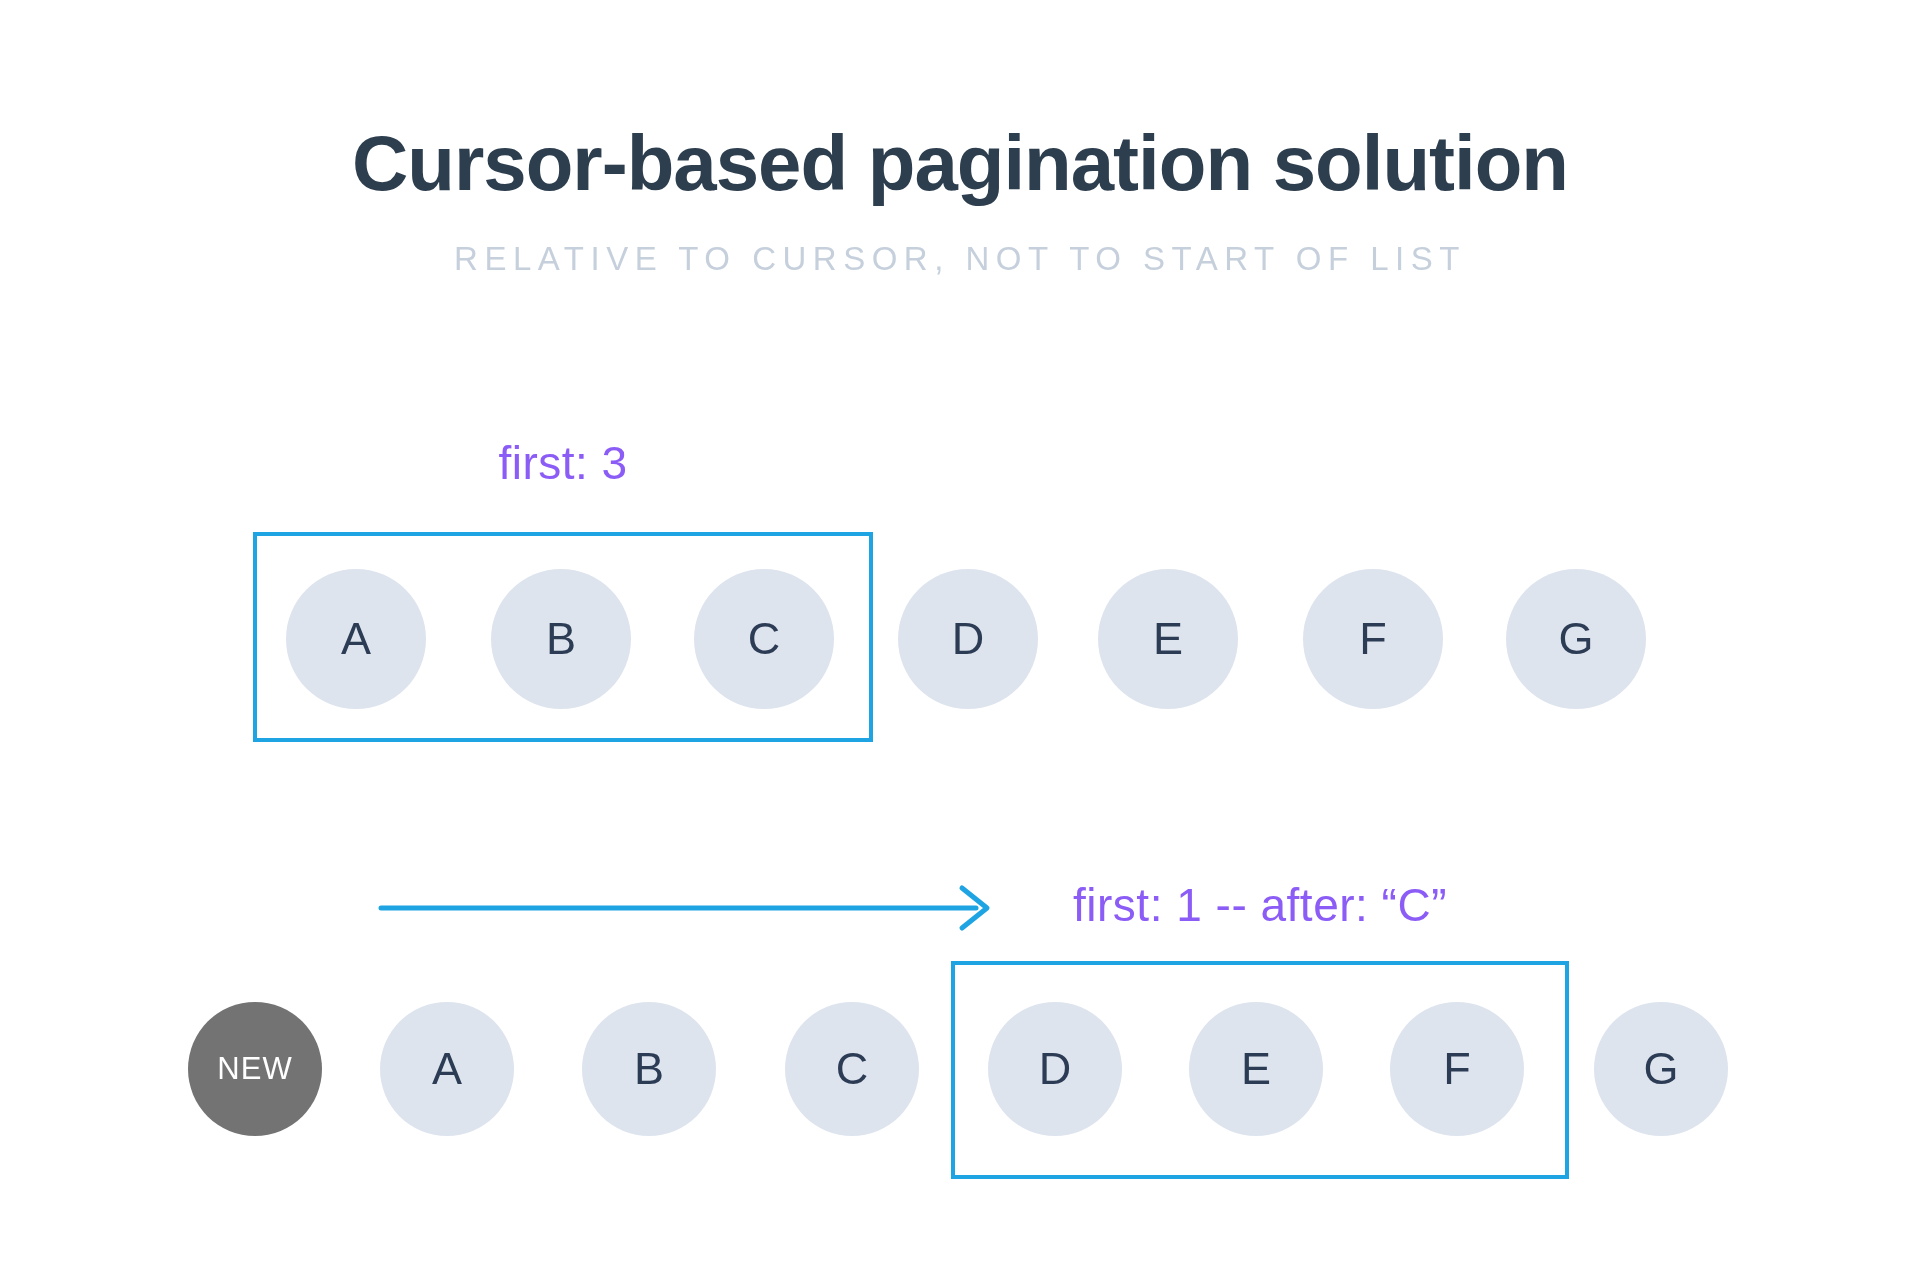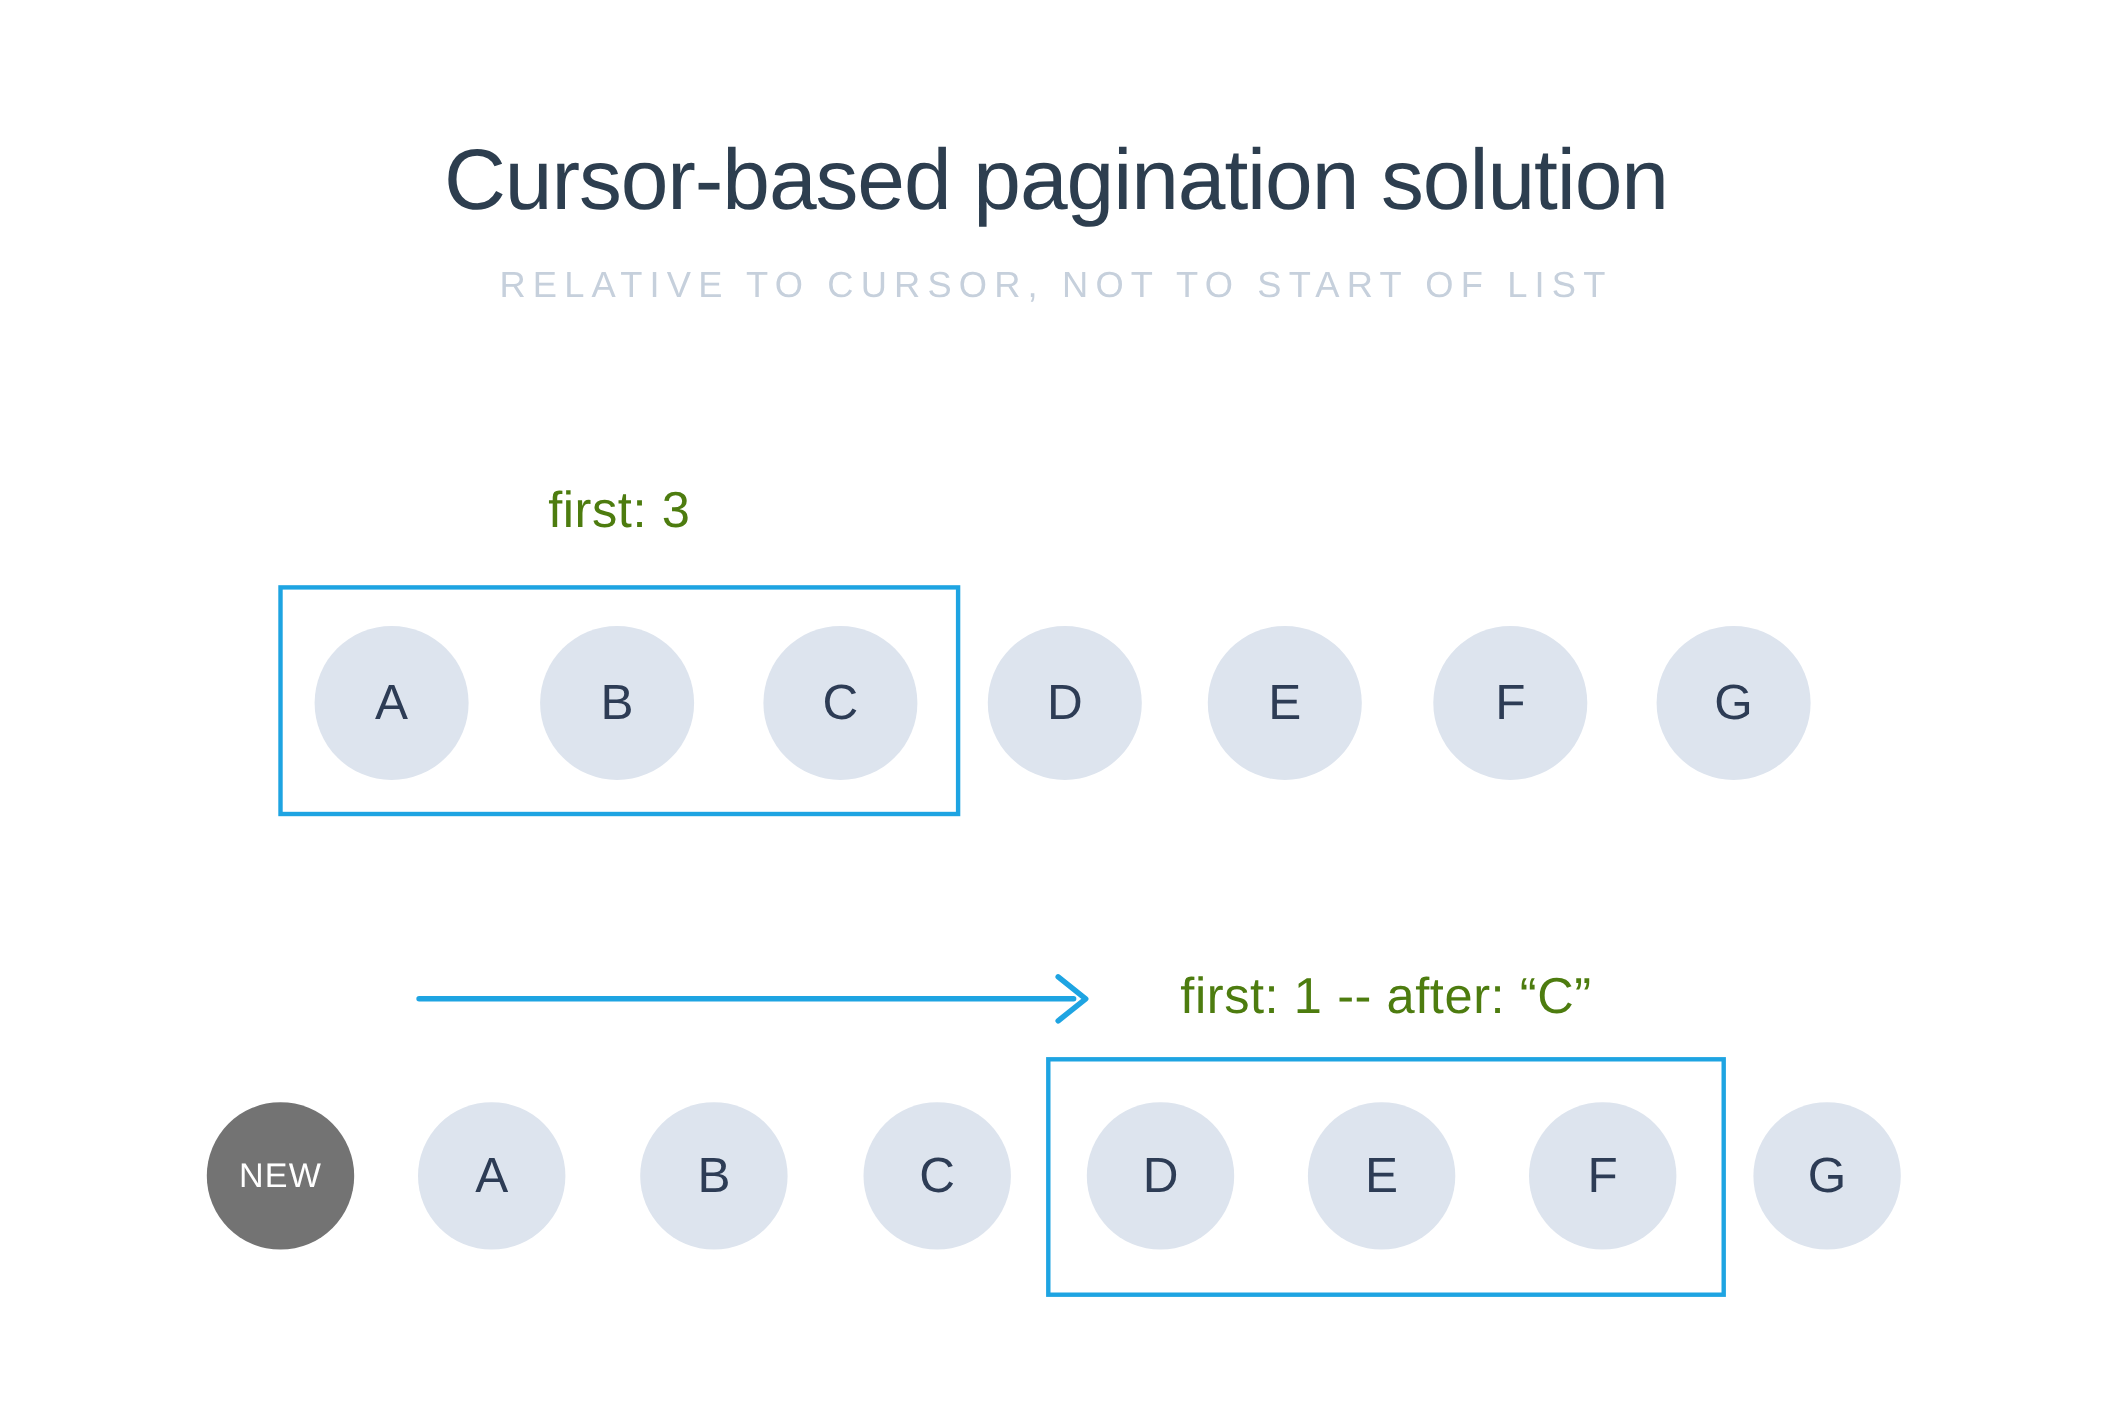--- a/index.html
+++ b/index.html
@@ -16,41 +16,41 @@
     overflow: hidden;
   }
   .title {
     position: absolute;
     top: 118px;
     left: 0;
     width: 100%;
     margin: 0;
     text-align: center;
     font-size: 78px;
-    font-weight: 400;
+    font-weight: 700;
     color: #2d3e4f;
     letter-spacing: -1px;
   }
   .subtitle {
     position: absolute;
     top: 240px;
     left: 0;
     width: 100%;
     text-align: center;
     font-size: 33px;
     font-weight: 400;
     letter-spacing: 6.5px;
     color: #c6d0dc;
   }
   .query-label {
     position: absolute;
     text-align: center;
     font-size: 46px;
     font-weight: 400;
-    color: #4d7c0f;
+    color: #8b5cf6;
     letter-spacing: 0.5px;
     white-space: nowrap;
   }
   .label1 {
     left: 253px;
     top: 436px;
     width: 620px;
   }
   .label2 {
     left: 951px;

